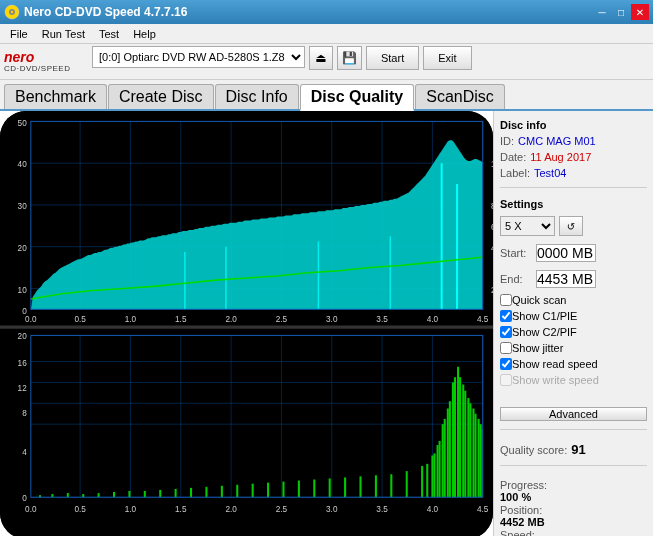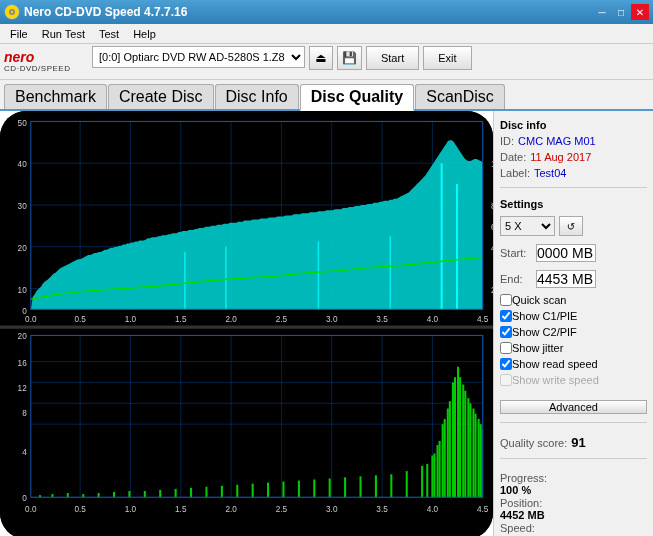--- a/index.html
+++ b/index.html
@@ -235,21 +235,21 @@
       font-size: 11px;
     }
     .checkbox-row input[type=checkbox] { width: 12px; height: 12px; }
     .advanced-btn {
       width: 100%;
       height: 22px;
       background: linear-gradient(to bottom, #fff, #ddd);
       border: 1px solid #aaa;
       cursor: pointer;
       font-size: 11px;
-      margin-top: 10px;
+      margin-top: 17px;
     }
     .quality-score-row {
       display: flex;
       align-items: center;
       gap: 4px;
       margin-top: 4px;
     }
     .quality-label { font-size: 11px; color: #555; }
     .quality-value { font-size: 13px; font-weight: bold; color: #000; }
 

